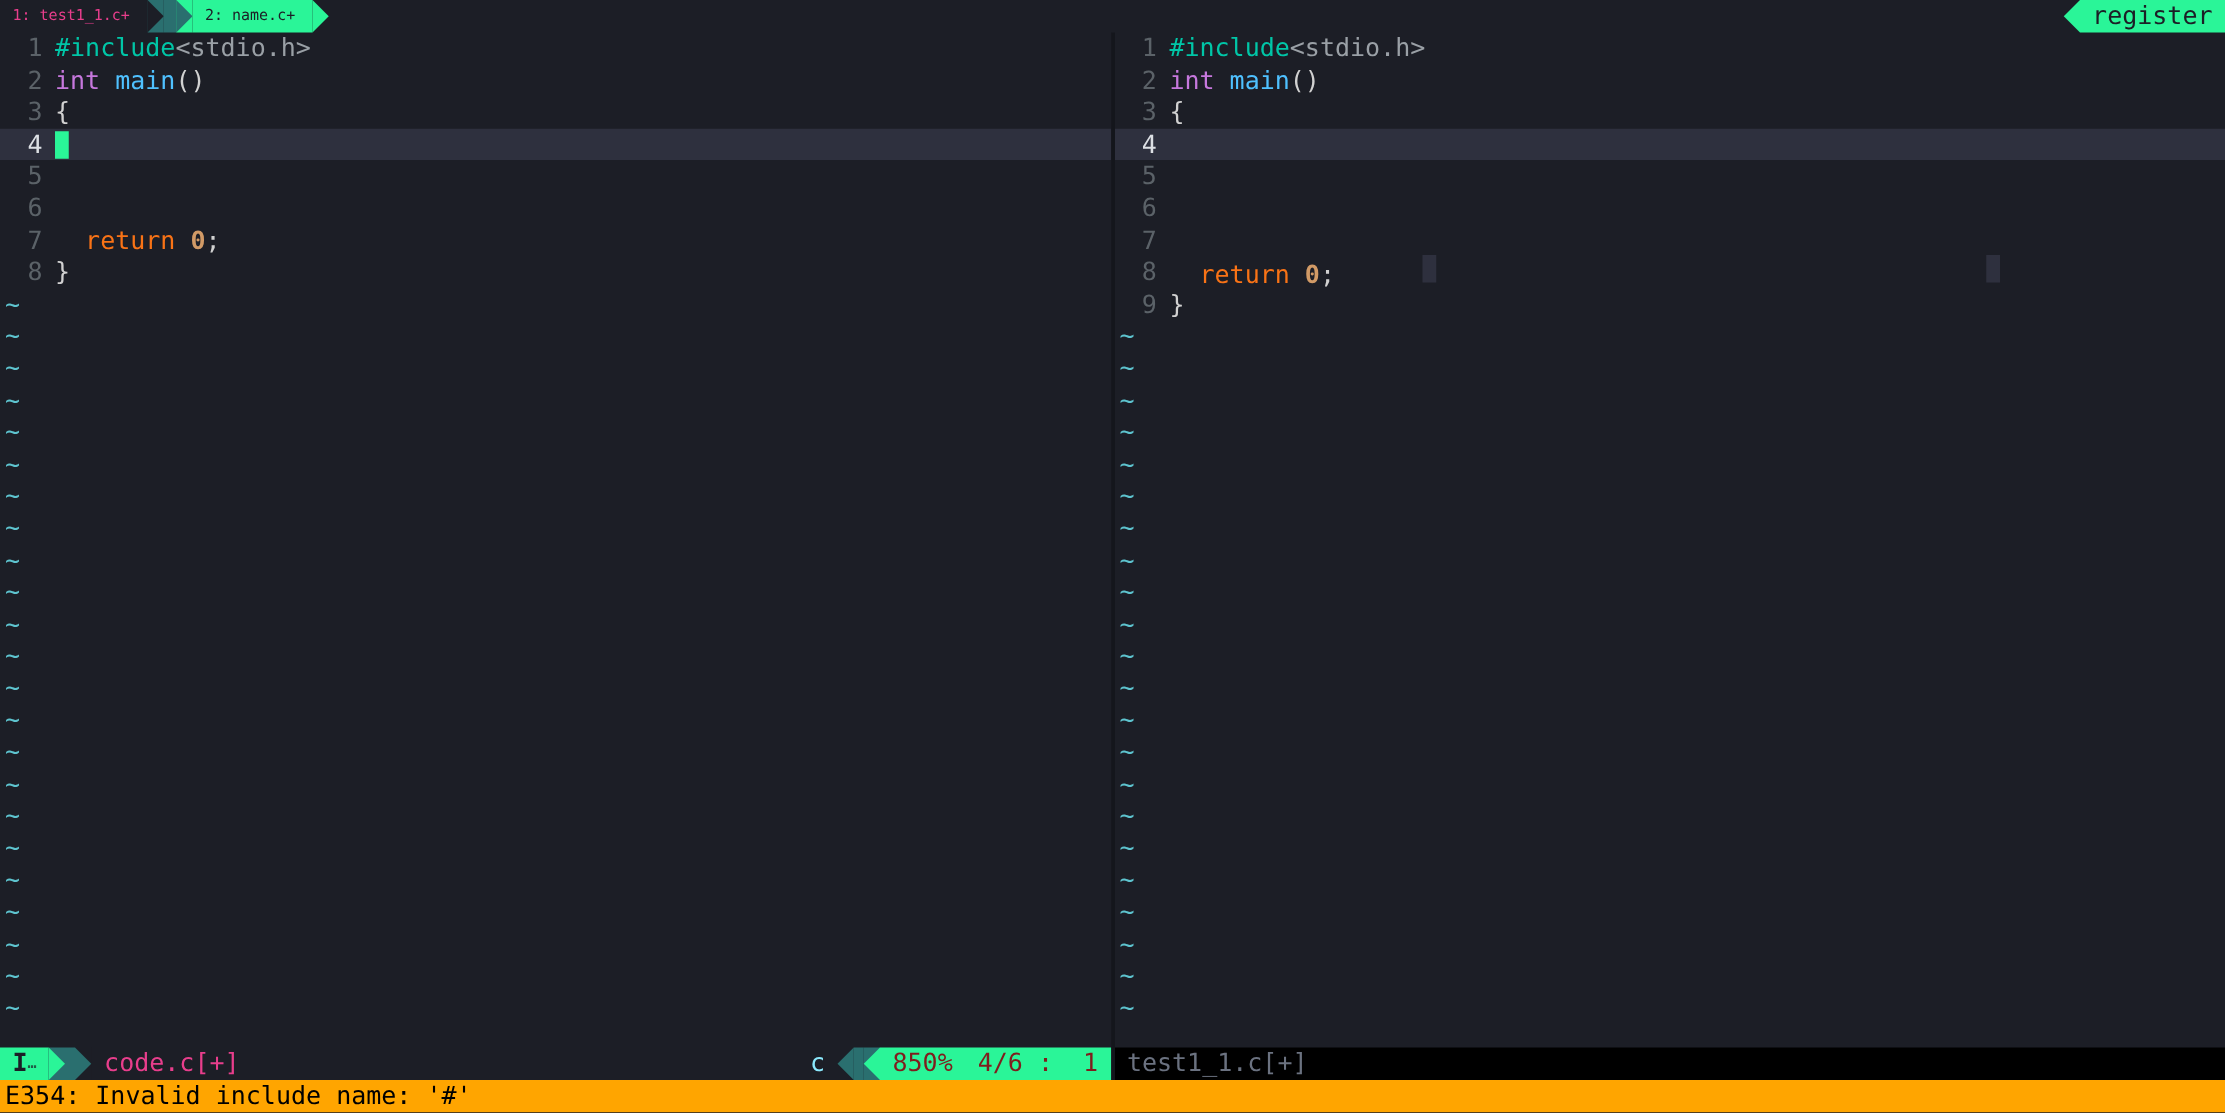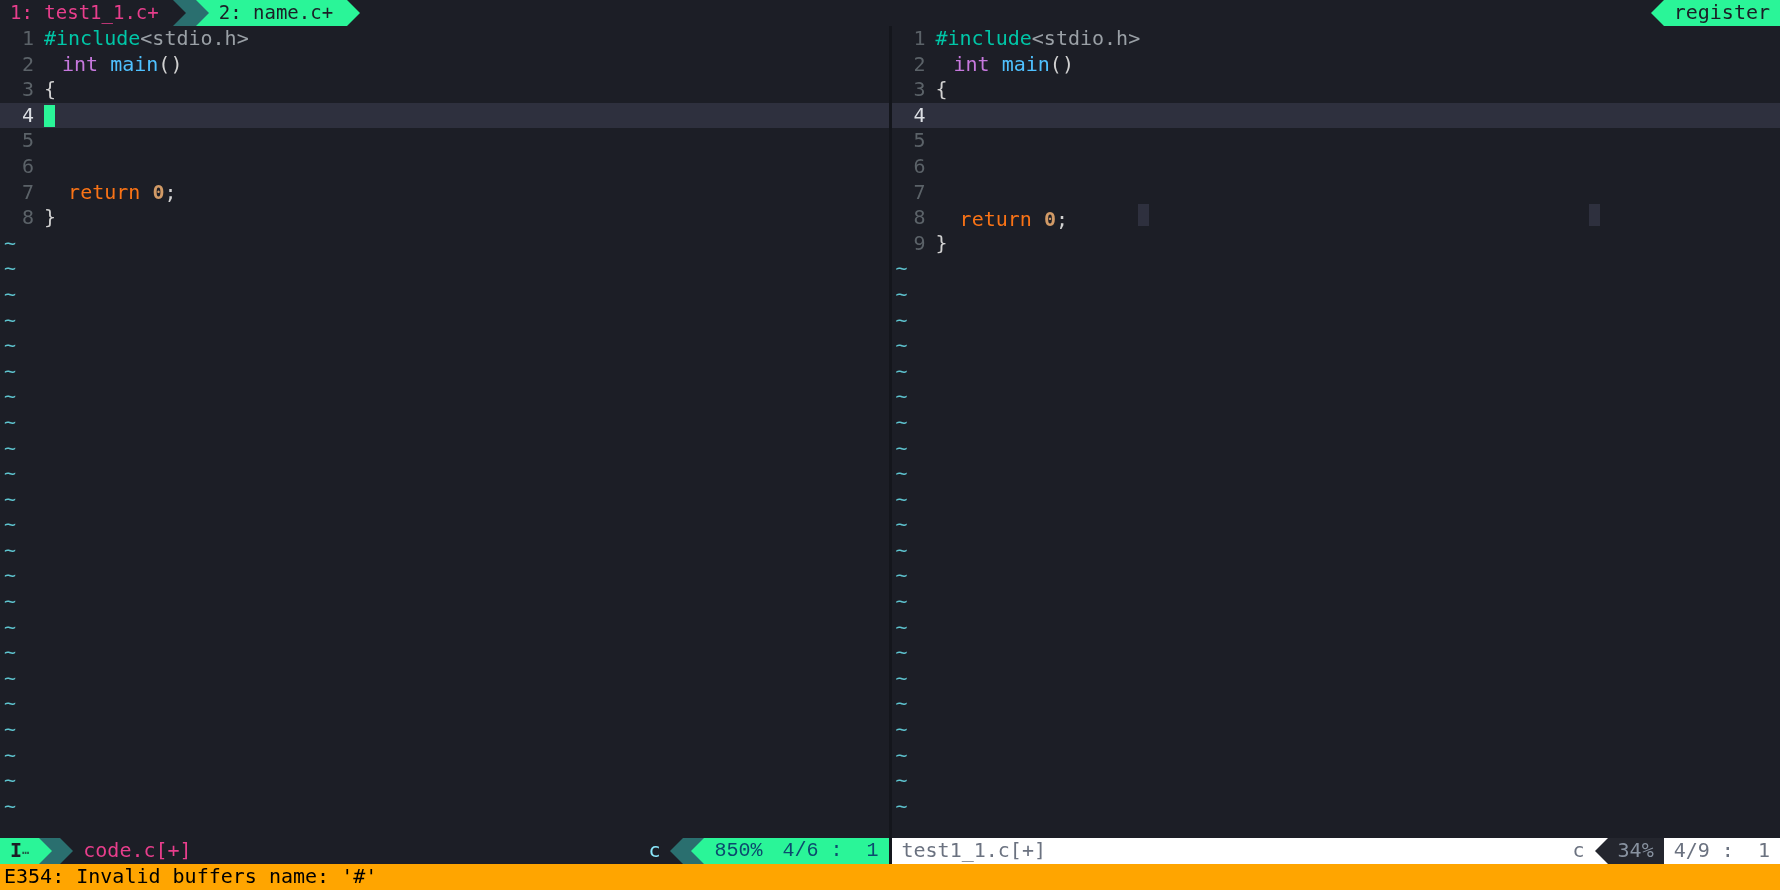--- a/index.html
+++ b/index.html
@@ -11,21 +11,21 @@
     font-size: 20px;
     line-height: 25.6px;
     color: #bbc2cf;
     overflow: hidden;
   }
   .root { display: flex; flex-direction: column; width: 100%; height: 100%; }
 
   
   .tabline { height: 26px; display: flex; align-items: stretch; background: #1c1e26; }
   .tab {
-    display: flex; align-items: center; padding: 0 14px 0 10px; font-size: 19px; position: relative;
+    display: flex; align-items: center; padding: 0 14px 0 10px; font-size: 12px; position: relative;
     white-space: pre;
   }
   .tab.inactive { background: #1c1e26; color: #e83e8c; }
   .tab.active   { background: #2af598; color: #1c1e26; }
   .sep-arrow {
     width: 0; height: 0; border-top: 13px solid transparent; border-bottom: 13px solid transparent;
   }
   .sep-arrow.dark-into { border-left: 13px solid #1c1e26; background: #2a6f6f; }
   .sep-ghost { width: 10px; background: #2a6f6f; display: flex; align-items:center; justify-content:center;}
   .sep-arrow.ghost-into-green { border-left: 13px solid #2a6f6f; }
@@ -45,41 +45,41 @@
   .line { display: flex; white-space: pre; height: 25.6px; align-items:center; }
   .lnr { width: 44px; text-align: right; padding-right: 10px; color: #5b6268; }
   .lnr.cur { color: #dcdfe4; }
   .code { }
   .hl-line { background: #2e303e; }
   .inactive-hl { background: #2e303e; }
 
   
   .kw-prep { color: #00c6a7; }      
   .str     { color: #9aa0a6; }      
-  .kw-type { color: #c678dd; margin-left: 18px; }      
+  .kw-type { color: #c678dd; }      
   .fn      { color: #4fc1ff; }      
   .punct   { color: #d1d1d1; }
   .kw-ret  { color: #f97316; }      
   .num     { color: #d19a66; font-weight: bold; }
   .tilde   { color: #5ec4cf; }
   .cursor-block { display:inline-block; width: 11px; height: 22px; background:#2af598; vertical-align: middle;}
 
   .ghost-ws { display:inline-block; width:11px; height:22px; background:#2e303e; margin-left: 18px;}
 
   
   .statusline { height: 26px; display: flex; align-items: stretch; font-size: 20px; }
-  .statusline.inactive { background: #ffffff; }
+  .statusline.inactive { background: #000000; flex-direction: column; }
   .statusline.active   { background: #1c1e26; }
   .sl-seg { display:flex; align-items:center; padding: 0 10px; white-space: pre;}
   .sl-mode { background:#2af598; color:#1c1e26; font-weight:bold;}
   .sl-arr-r { width:0;height:0;border-top:13px solid transparent;border-bottom:13px solid transparent;}
   .sl-arr-l { width:0;height:0;border-top:13px solid transparent;border-bottom:13px solid transparent;}
   .sl-file  { color:#e83e8c; }
   .sl-ft    { color:#8be9fd;}
-  .sl-pos-bg{ background:#2af598; color:#0c4a6e;font-family:Liberation Mono, monospace;}
+  .sl-pos-bg{ background:#2af598; color:#7f1d1d;}
   .sl-spacer{ flex:1; }
   .sl-dim   { color:#6b7280;}
   .sl-dark  { background:#24262e; color:#8892a0;}
   .sl-arr-r.green-out{border-left:13px solid #2af598;}
   .sl-arr-r.mid-out{border-left:13px solid #2a6f6f; background:#1c1e26;}
   .sl-mid { background:#2a6f6f; width:8px;}
   .sl-arr-l.into-green{border-right:13px solid #2af598;}
   .sl-arr-l.into-mid{border-right:13px solid #2a6f6f;}
   .sl-arr-l.into-dark{border-right:13px solid #24262e;}
 
@@ -207,16 +207,16 @@
         <div class="sl-seg sl-dim"><span>c</span></div>
         <div class="sl-arr-l into-dark"></div>
         <div class="sl-seg sl-dark"><span>34%</span></div>
         <div class="sl-seg sl-dim"><span>4/9 :  1</span></div>
       </div>
     </div>
 
   </div>
 
   <div class="cmdline">
-    <span>E354: Invalid buffers name: '#'</span>
+    <span>E354: Invalid include name: '#'</span>
   </div>
 
 </div>
 
 </body></html>

